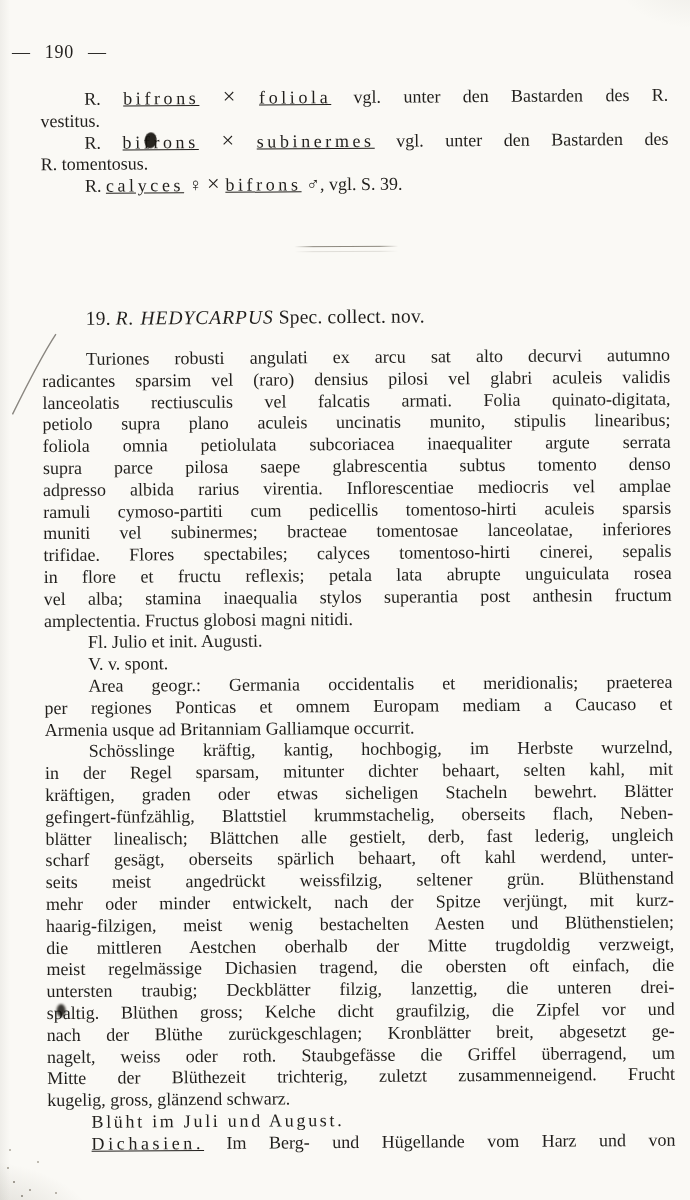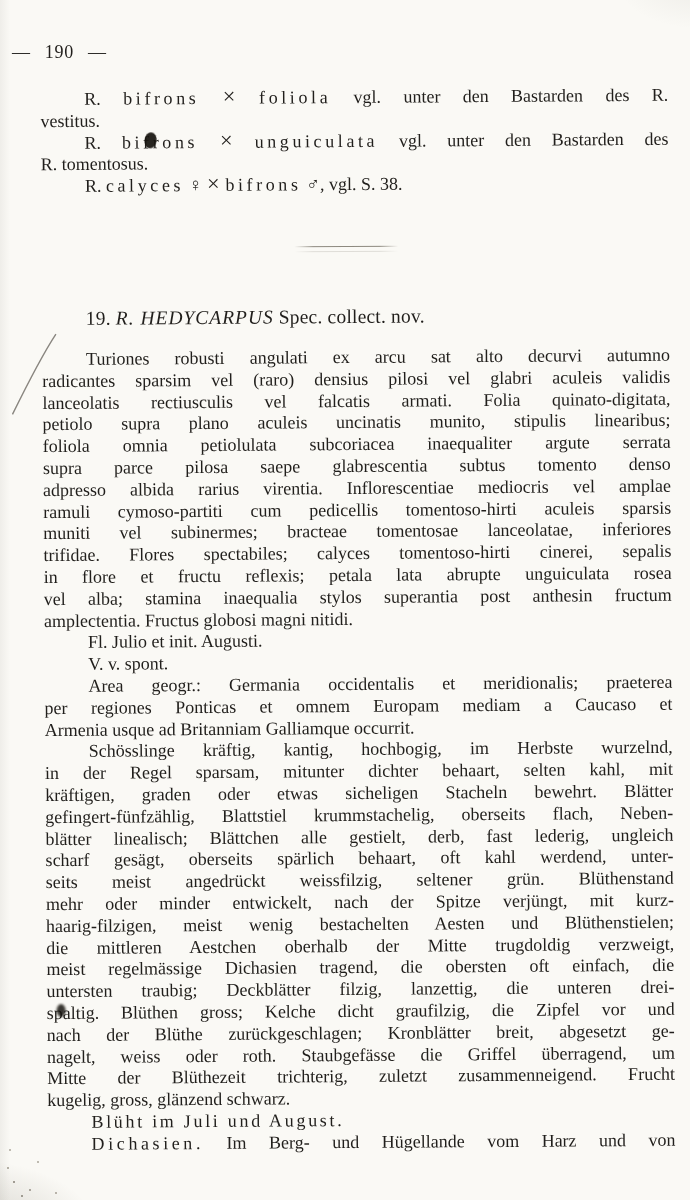--- a/index.html
+++ b/index.html
@@ -28,21 +28,21 @@
       radial-gradient(circle 1.5px at 10px 12px,#b1aca1 60%,rgba(0,0,0,0) 61%),
       radial-gradient(circle 1.1px at 150px 20px,#c2bdb2 60%,rgba(0,0,0,0) 61%);}
   .page-head{position:absolute;top:42px;left:12px;width:690px;text-align:left;
     font-size:18px;letter-spacing:.04em;}
   .page-head .num{margin:0 14px;}
   .sheet{position:absolute;inset:0;transform:rotate(-0.4deg);transform-origin:345px 60px;}
   .block{position:absolute;left:40px;width:628px;font-size:18px;line-height:21.8px;}
   .line{text-align:justify;text-align-last:justify;height:21.8px;overflow:hidden;white-space:normal;}
   .line.left{text-align-last:left;}
   .line.indent{padding-left:44px;}
-  .sp{letter-spacing:.2em;}
+  .sp{letter-spacing:.2em;text-decoration:underline;}
   .gesperrt{letter-spacing:.15em;}
   .cross{font-size:1.25em;line-height:.8;}
   .sym{font-size:1.02em;}
   .intro-block{top:87px;}
   .divider{position:absolute;top:246px;left:50%;transform:translateX(-50%);width:104px;height:1px;
     background:linear-gradient(90deg,rgba(0,0,0,0),var(--rule,#8d897f) 18%,var(--rule,#8d897f) 82%,rgba(0,0,0,0));}
   .divider-ghost{top:251px;opacity:.25;}
   .heading{position:absolute;top:306px;left:84px;font-size:19.5px;letter-spacing:.01em;}
   .heading .species{font-style:italic;letter-spacing:.05em;}
   .main-block{top:347px;}
@@ -57,23 +57,23 @@
 <div class="scan-wash"></div>
 <div class="corner-noise"></div>
 
 <div class="page-head"><span class="dash">—</span><span class="num">190</span><span class="dash">—</span></div>
 
 <div class="sheet">
 
   <div class="block intro-block">
     <div class="line indent"><span>R. </span><span class="sp">bifrons</span><span class="cross"> × </span><span class="sp">foliola</span><span> vgl. unter den Bastarden des R.</span></div>
     <div class="line left">vestitus.</div>
-    <div class="line indent"><span>R. </span><span class="sp">bifrons</span><span class="cross"> × </span><span class="sp">unguiculata</span><span> vgl. unter den Bastarden des</span></div>
+    <div class="line indent"><span>R. </span><span class="sp">bifrons</span><span class="cross"> × </span><span class="sp">subinermes</span><span> vgl. unter den Bastarden des</span></div>
     <div class="line left">R. tomentosus.</div>
-    <div class="line indent left"><span>R. </span><span class="sp">calyces</span><span class="sym"> ♀ </span><span class="cross">× </span><span class="sp">bifrons</span><span class="sym"> ♂</span><span>, vgl. S. 38.</span></div>
+    <div class="line indent left"><span>R. </span><span class="sp">calyces</span><span class="sym"> ♀ </span><span class="cross">× </span><span class="sp">bifrons</span><span class="sym"> ♂</span><span>, vgl. S. 39.</span></div>
   </div>
 
   <div class="divider"></div>
   <div class="divider divider-ghost"></div>
 
   <div class="heading"><span>19. </span><em class="species">R. HEDYCARPUS</em><span> Spec. collect. nov.</span></div>
 
   <div class="block main-block">
     <div class="line indent">Turiones robusti angulati ex arcu sat alto decurvi autumno</div>
     <div class="line">radicantes sparsim vel (raro) densius pilosi vel glabri aculeis validis</div>

